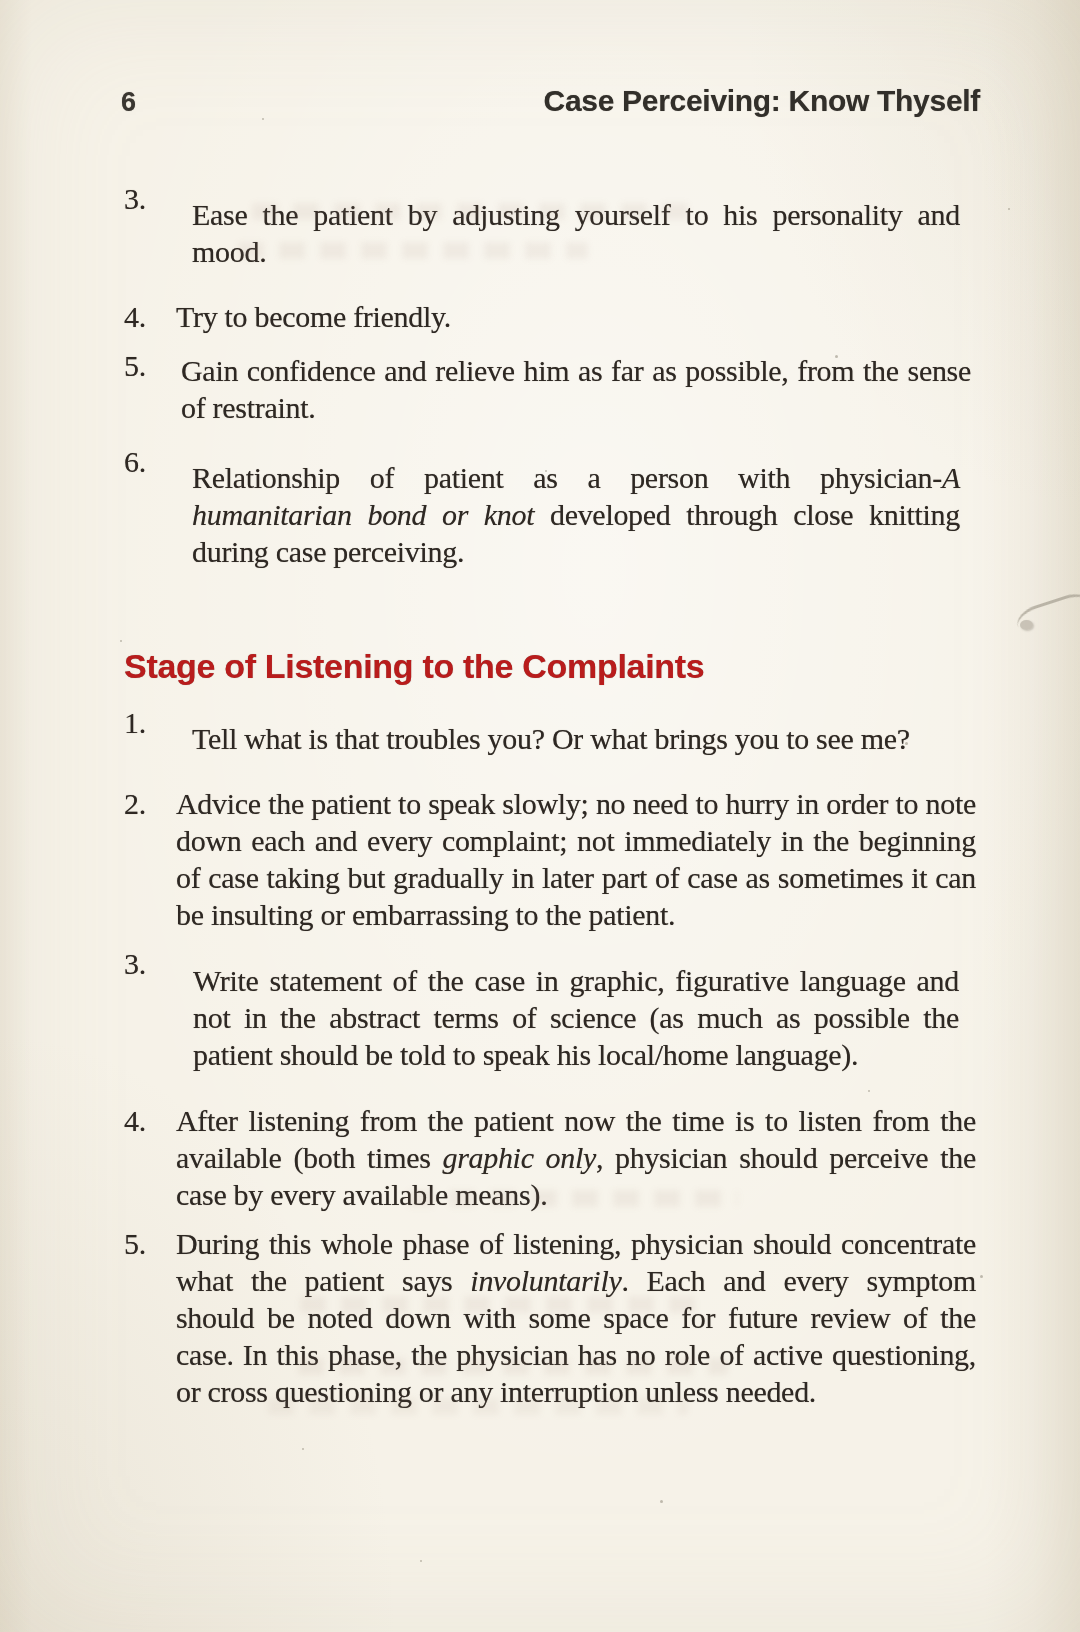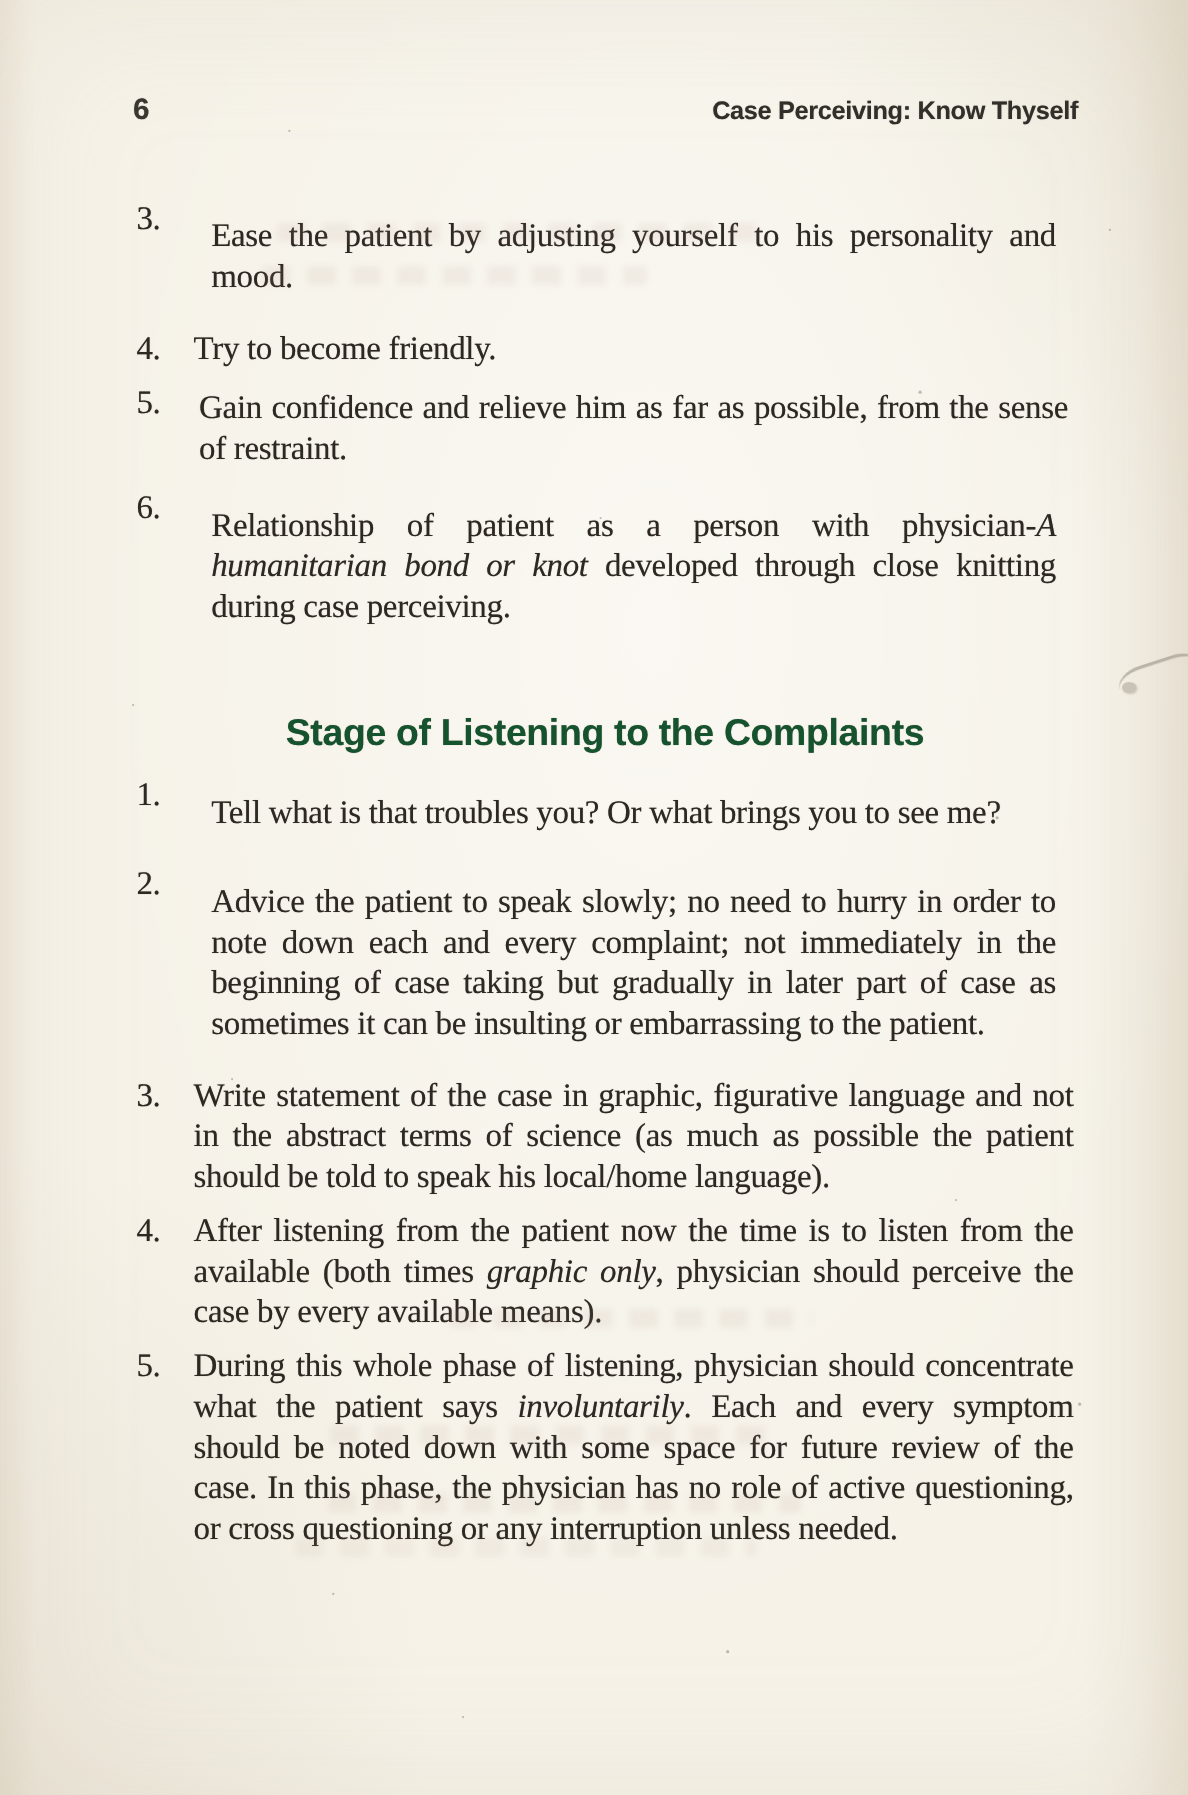--- a/index.html
+++ b/index.html
@@ -23,43 +23,42 @@
     position: absolute; top: 84px; left: 121px; right: 100px;
     display: flex; justify-content: space-between; align-items: baseline;
     font-family: "Liberation Sans", sans-serif;
     color: #33302b;
   }
   .page-num {
     font-size: 27px; font-weight: 700; color: #3a3731;
     text-shadow: 0 0 0.8px rgba(50,45,38,0.55);
   }
   .running-title {
-    font-size: 23px; font-weight: 700; letter-spacing: -0.3px;
+    font-size: 30px; font-weight: 700; letter-spacing: -0.3px;
     color: #322f2a;
     text-shadow: 0 0 0.8px rgba(50,45,38,0.5);
   }
 
   
   .content {
     position: absolute; top: 180px; left: 124px; width: 852px;
     font-size: 30px; line-height: 37px; letter-spacing: -0.3px;
     color: #2e2823;
   }
   .li { display: flex; margin-bottom: 12px; }
   .num { flex: 0 0 52px; }
   .txt { flex: 1; text-align: justify; hyphens: none; }
   .num, .txt, .section-heading { text-shadow: 0 0 0.7px rgba(43,36,28,0.55); }
   .it { font-style: italic; }
 
   .section-heading {
     font-family: "Liberation Sans", sans-serif;
     font-size: 34px; font-weight: 700; line-height: 44px;
-    letter-spacing: -0.3px; color: #14532d;
+    letter-spacing: -0.3px; color: #b91c1c;
     margin: 58px 0 16px 0;
-    text-align: center;
   }
 
   
   .ghost {
     position: absolute; height: 17px; border-radius: 3px;
     background: repeating-linear-gradient(90deg,
       rgba(166,140,126,0.30) 0 26px, rgba(166,140,126,0) 26px 41px);
     filter: blur(3px); opacity: 0.34;
   }
   .g1 { left: 252px; top: 203px; width: 450px; }
@@ -121,26 +120,26 @@
 
   <h2 class="section-heading">Stage of Listening to the Complaints</h2>
 
   <div class="li">
     <span class="num">1.</span>
     <p class="txt" style="margin:16px"><span>Tell what is that troubles you? Or what brings you to see me?</span><span class="it"></span><span></span></p>
   </div>
 
   <div class="li">
     <span class="num">2.</span>
-    <p class="txt" style="margin:16px"><span>Advice the patient to speak slowly; no need to hurry in order to note down each and every complaint; not immediately in the beginning of case taking but gradually in later part of case as sometimes it can be insulting or embarrassing to the patient.</span><span class="it"></span><span></span></p>
+    <p class="txt" style="margin:0"><span>Advice the patient to speak slowly; no need to hurry in order to note down each and every complaint; not immediately in the beginning of case taking but gradually in later part of case as sometimes it can be insulting or embarrassing to the patient.</span><span class="it"></span><span></span></p>
   </div>
 
   <div class="li">
     <span class="num">3.</span>
-    <p class="txt" style="margin:0"><span>Write statement of the case in graphic, figurative language and not in the abstract terms of science (as much as possible the patient should be told to speak his local/home language).</span><span class="it"></span><span></span></p>
+    <p class="txt" style="margin:17px"><span>Write statement of the case in graphic, figurative language and not in the abstract terms of science (as much as possible the patient should be told to speak his local/home language).</span><span class="it"></span><span></span></p>
   </div>
 
   <div class="li">
     <span class="num">4.</span>
     <p class="txt" style="margin:0"><span>After listening from the patient now the time is to listen from the available (both times </span><span class="it">graphic only</span><span>, physician should perceive the case by every available means).</span></p>
   </div>
 
   <div class="li">
     <span class="num">5.</span>
     <p class="txt" style="margin:0"><span>During this whole phase of listening, physician should concentrate what the patient says </span><span class="it">involuntarily</span><span>. Each and every symptom should be noted down with some space for future review of the case. In this phase, the physician has no role of active questioning, or cross questioning or any interruption unless needed.</span></p>

